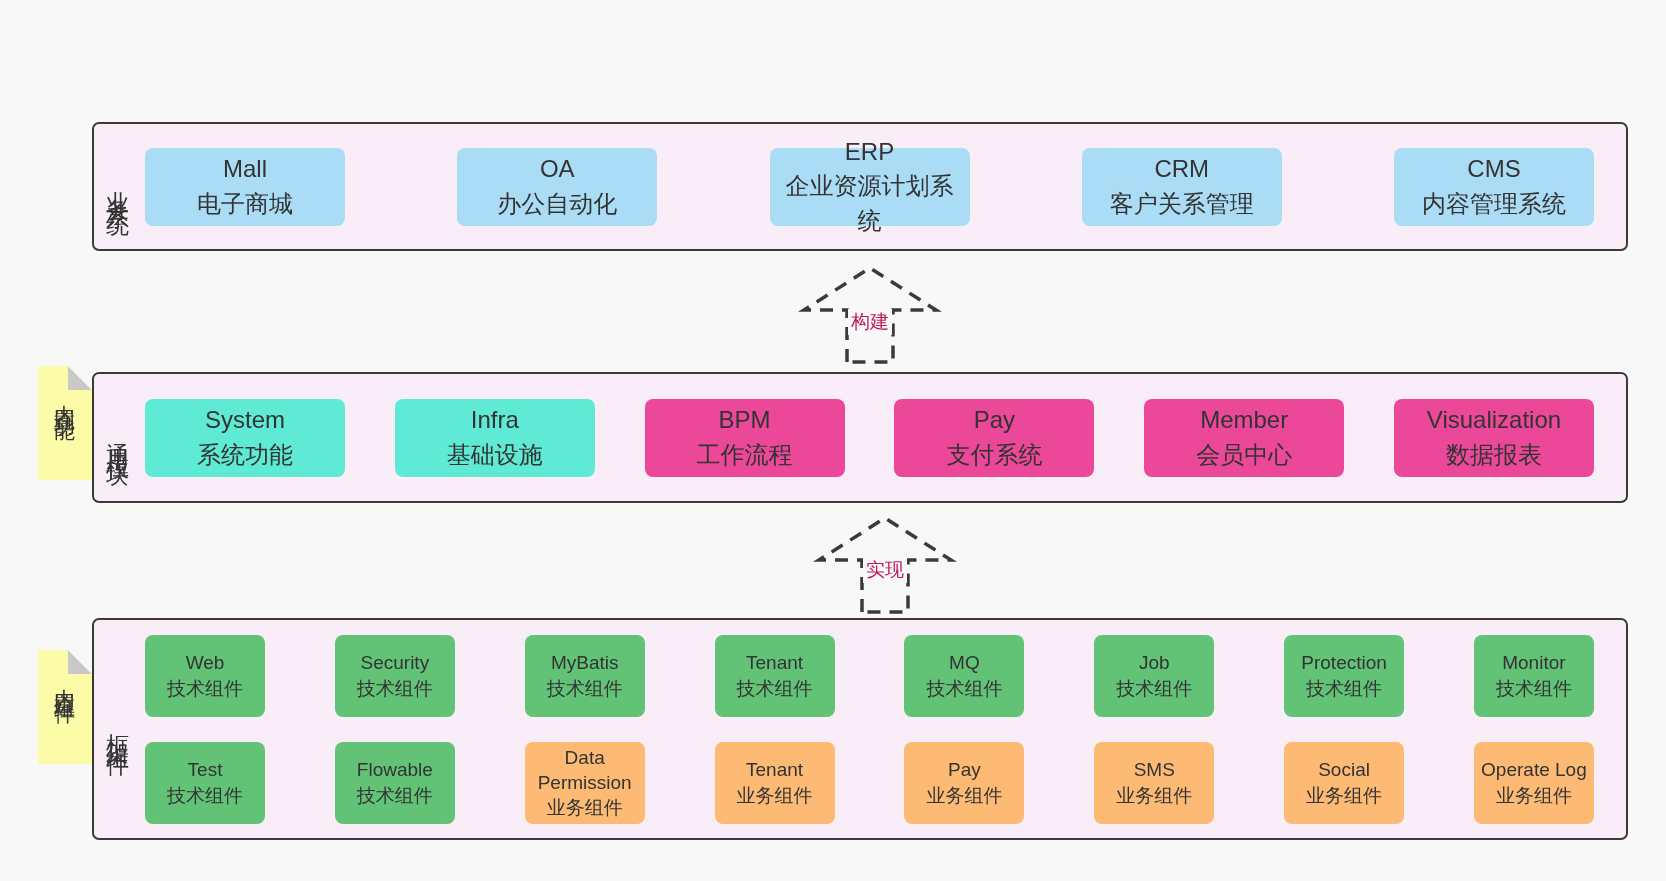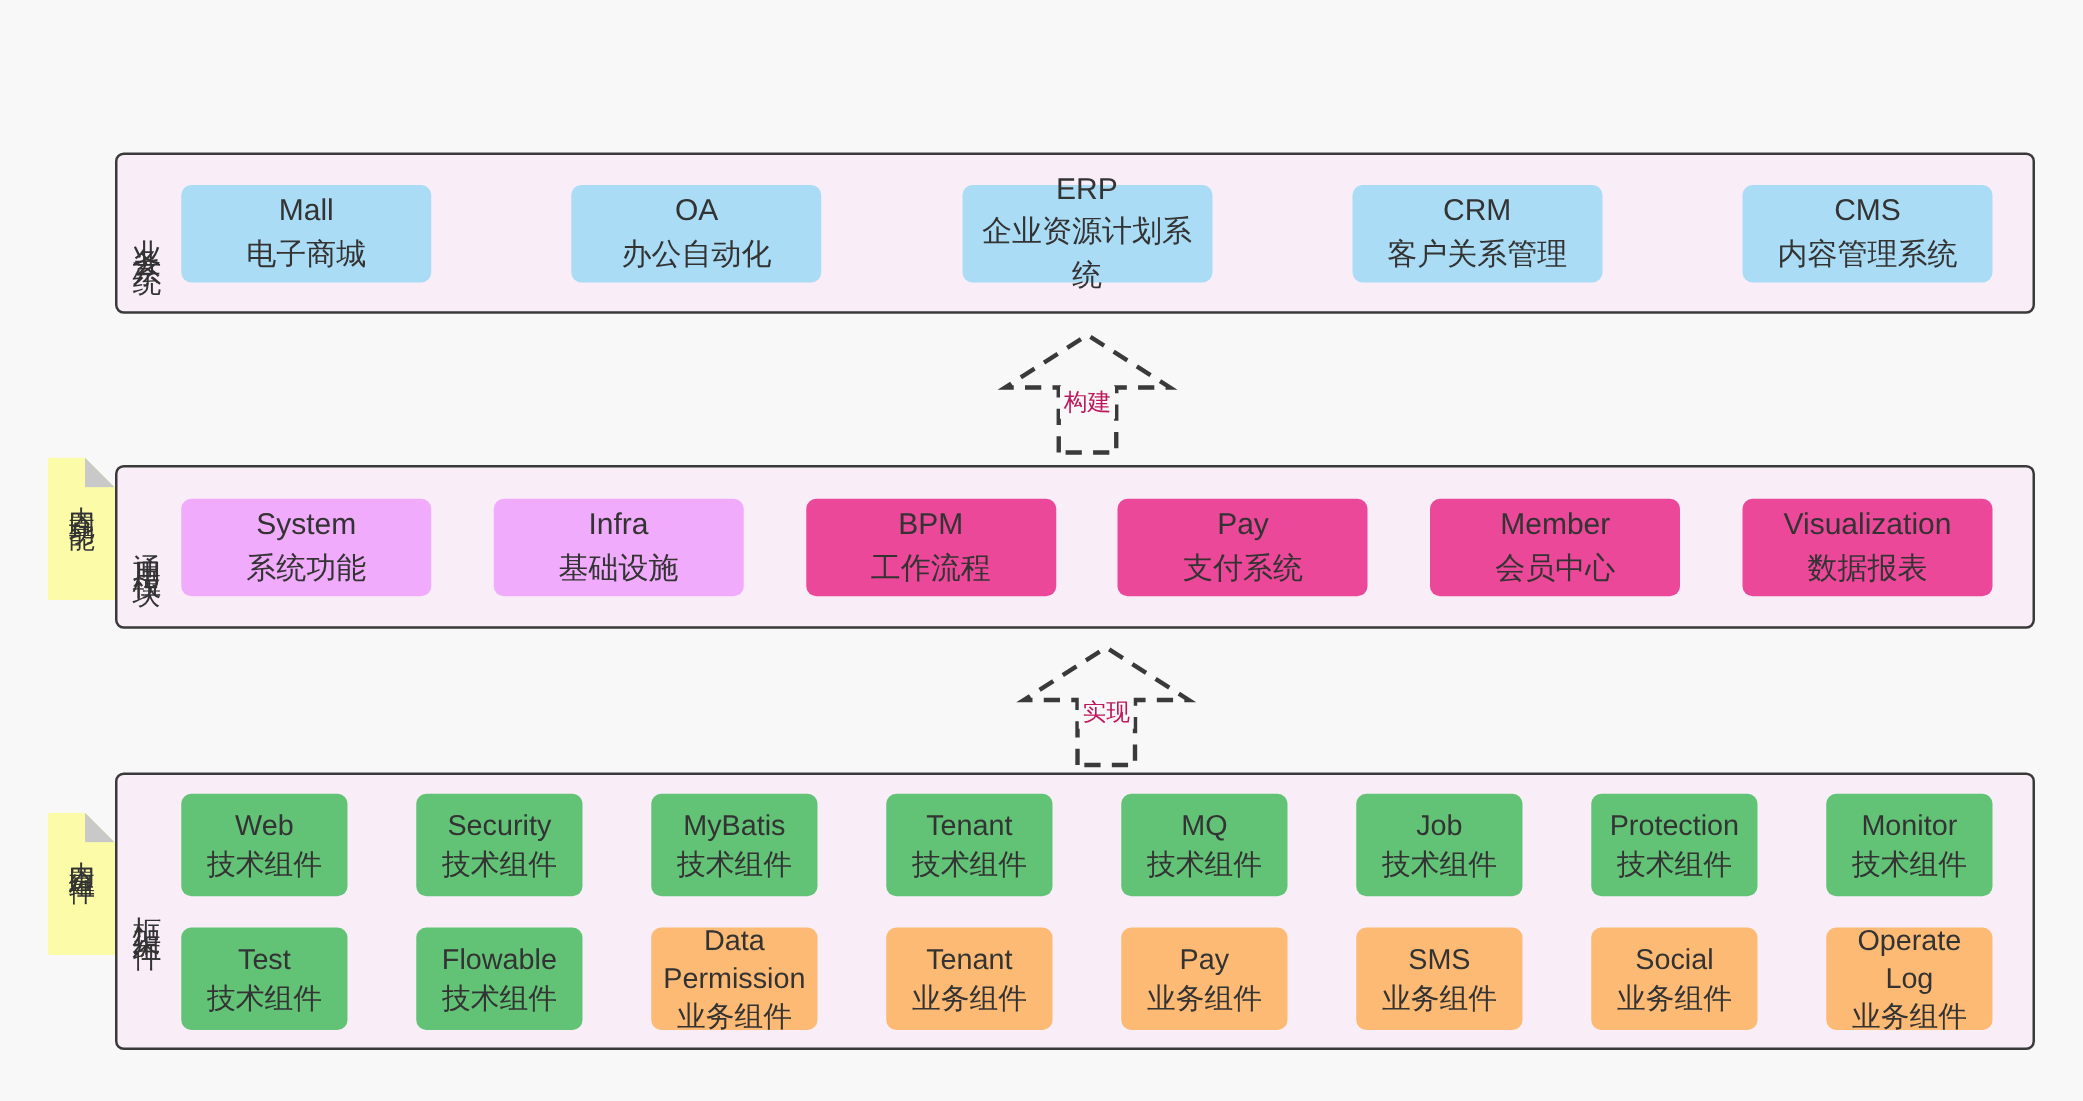--- a/index.html
+++ b/index.html
@@ -25,23 +25,23 @@
   .boxrow{flex:1;display:flex;justify-content:space-between;margin:0 32px 0 10px;}
   .botgrid{flex:1;display:flex;flex-direction:column;gap:25px;margin:0 32px 0 10px;}
   .botrow{display:flex;justify-content:space-between;}
 
   .box{
     border-radius:8px;display:flex;flex-direction:column;
     align-items:center;justify-content:center;text-align:center;
     box-sizing:border-box;padding:4px 6px;
   }
   .box-lg{width:200px;height:78px;font-size:24px;line-height:1.42;}
-  .box-sm{width:133px;height:82px;font-size:23px;line-height:1.32;}
+  .box-sm{width:120px;height:82px;font-size:19px;line-height:1.32;}
   .c-blue{background:#aadcf5;}
-  .c-red{background:#f0abfc;}
+  .c-red{background:#5eead4;}
   .c-pink{background:#ec4899;}
   .c-green{background:#62c377;}
   .c-lgreen{background:#fdba74;}
 
   .sticky{
     position:absolute;left:38px;width:54px;background:#fbfba8;z-index:0;
     display:flex;justify-content:center;
     clip-path:polygon(0 0,calc(100% - 24px) 0,100% 24px,100% 100%,0 100%);
   }
   #sticky-features{top:366px;height:114px;}

